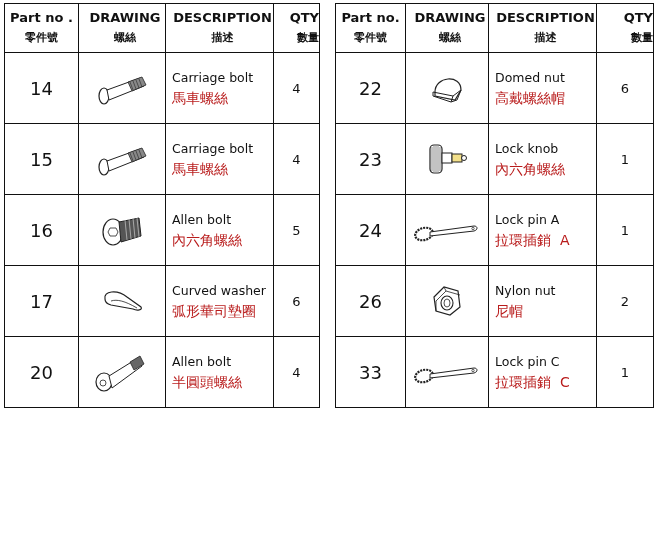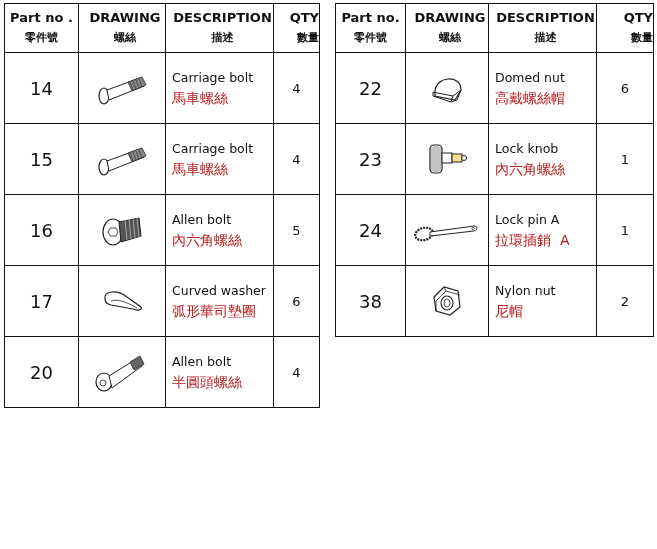--- a/index.html
+++ b/index.html
@@ -221,26 +221,39 @@
             <use href="#sym-lock-pin"></use>
           </svg>
         </td>
       <td class="c-desc">
           <span class="en">Lock pin A</span>
           <span class="zh" style="white-space:pre">拉環插銷  A</span>
         </td>
       <td class="c-qty">1</td>
     </tr>
     <tr>
-      <td class="c-part">38</td>
+      <td class="c-part">26</td>
       <td class="c-draw">
           <svg width="42" height="48" viewBox="0 0 42 48">
             <use href="#sym-nylon-nut"></use>
           </svg>
         </td>
       <td class="c-desc">
           <span class="en">Nylon nut</span>
           <span class="zh">尼帽</span>
         </td>
       <td class="c-qty">2</td>
     </tr>
+    <tr>
+      <td class="c-part">33</td>
+      <td class="c-draw">
+          <svg width="70" height="44" viewBox="0 0 70 44">
+            <use href="#sym-lock-pin"></use>
+          </svg>
+        </td>
+      <td class="c-desc">
+          <span class="en">Lock pin C</span>
+          <span class="zh" style="white-space:pre">拉環插銷  C</span>
+        </td>
+      <td class="c-qty">1</td>
+    </tr>
   </tbody>
 </table>
 
 </body></html>

